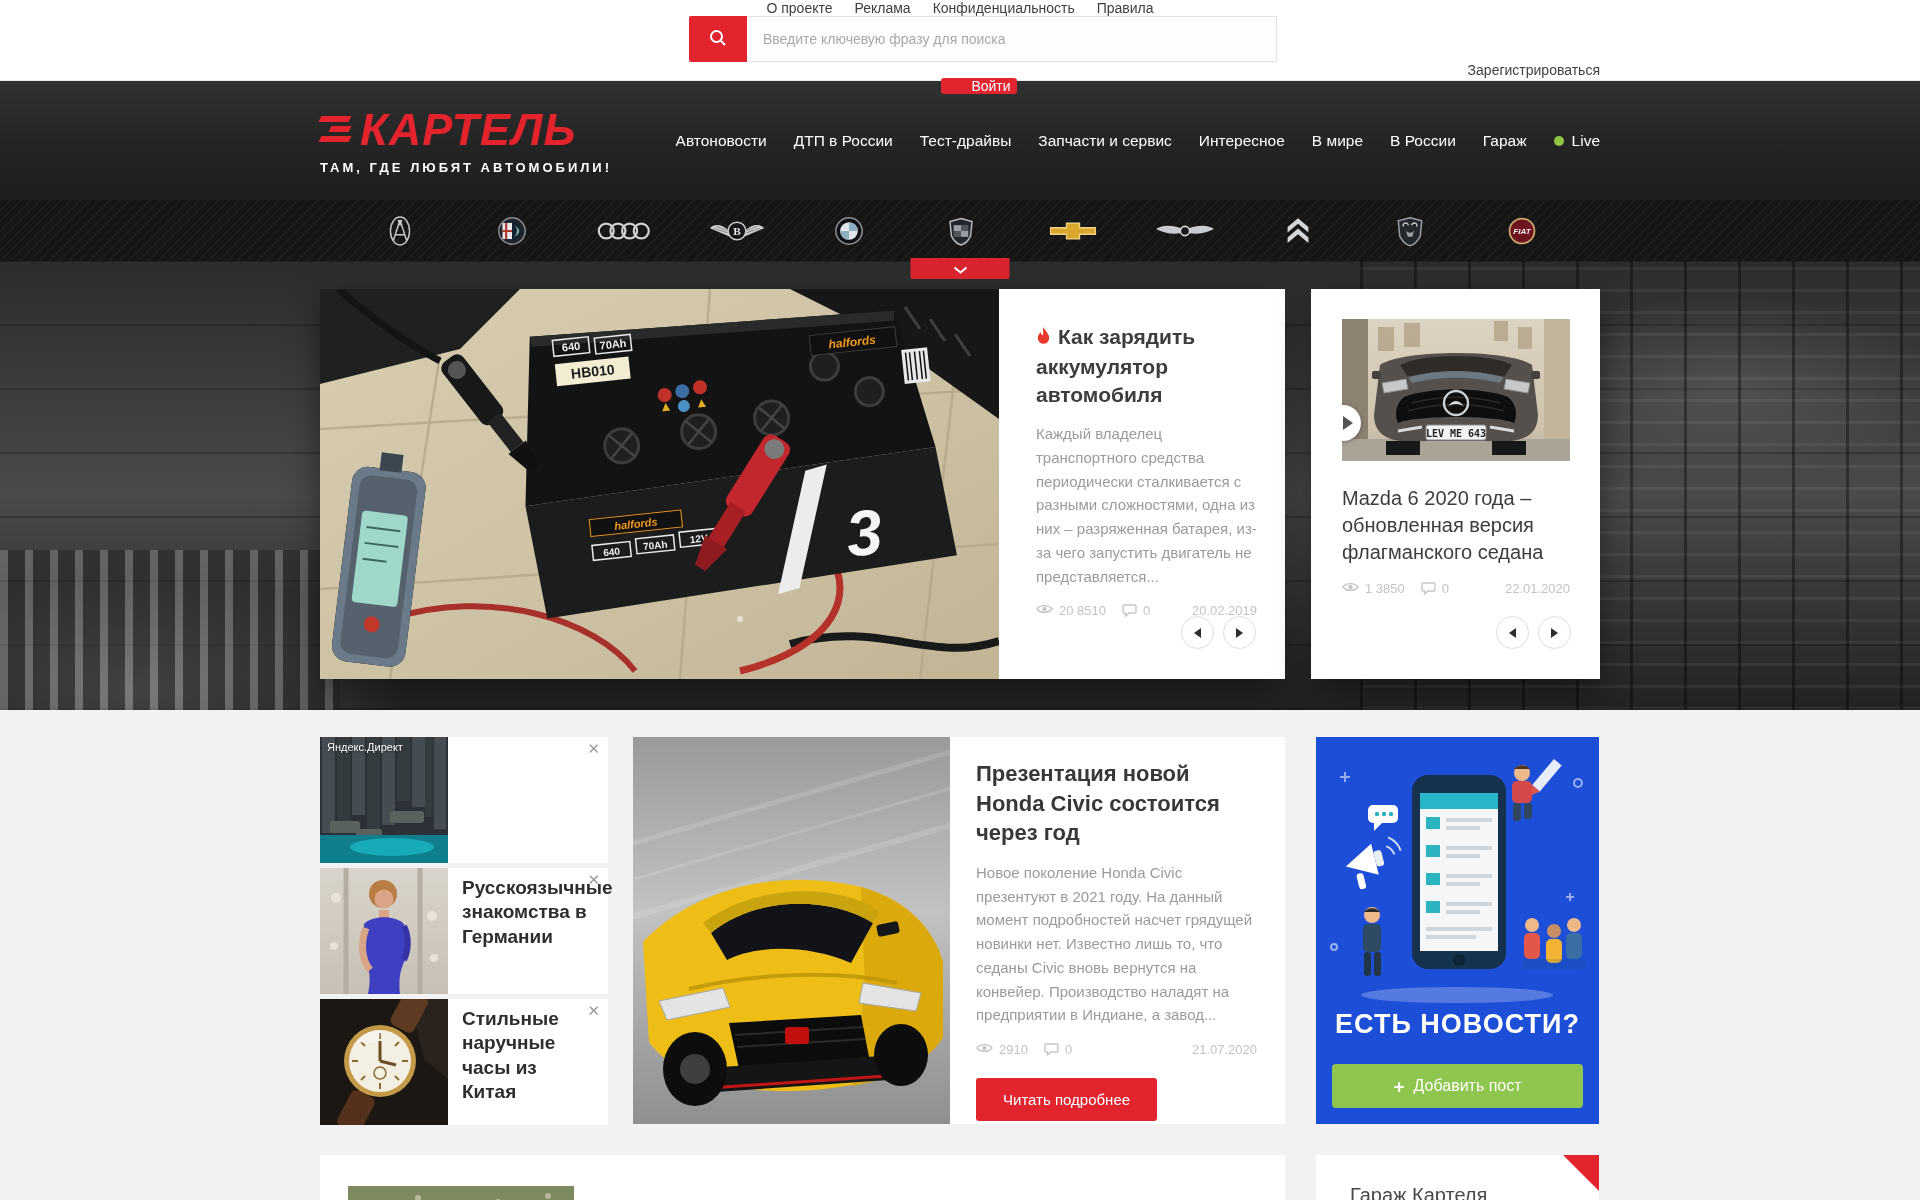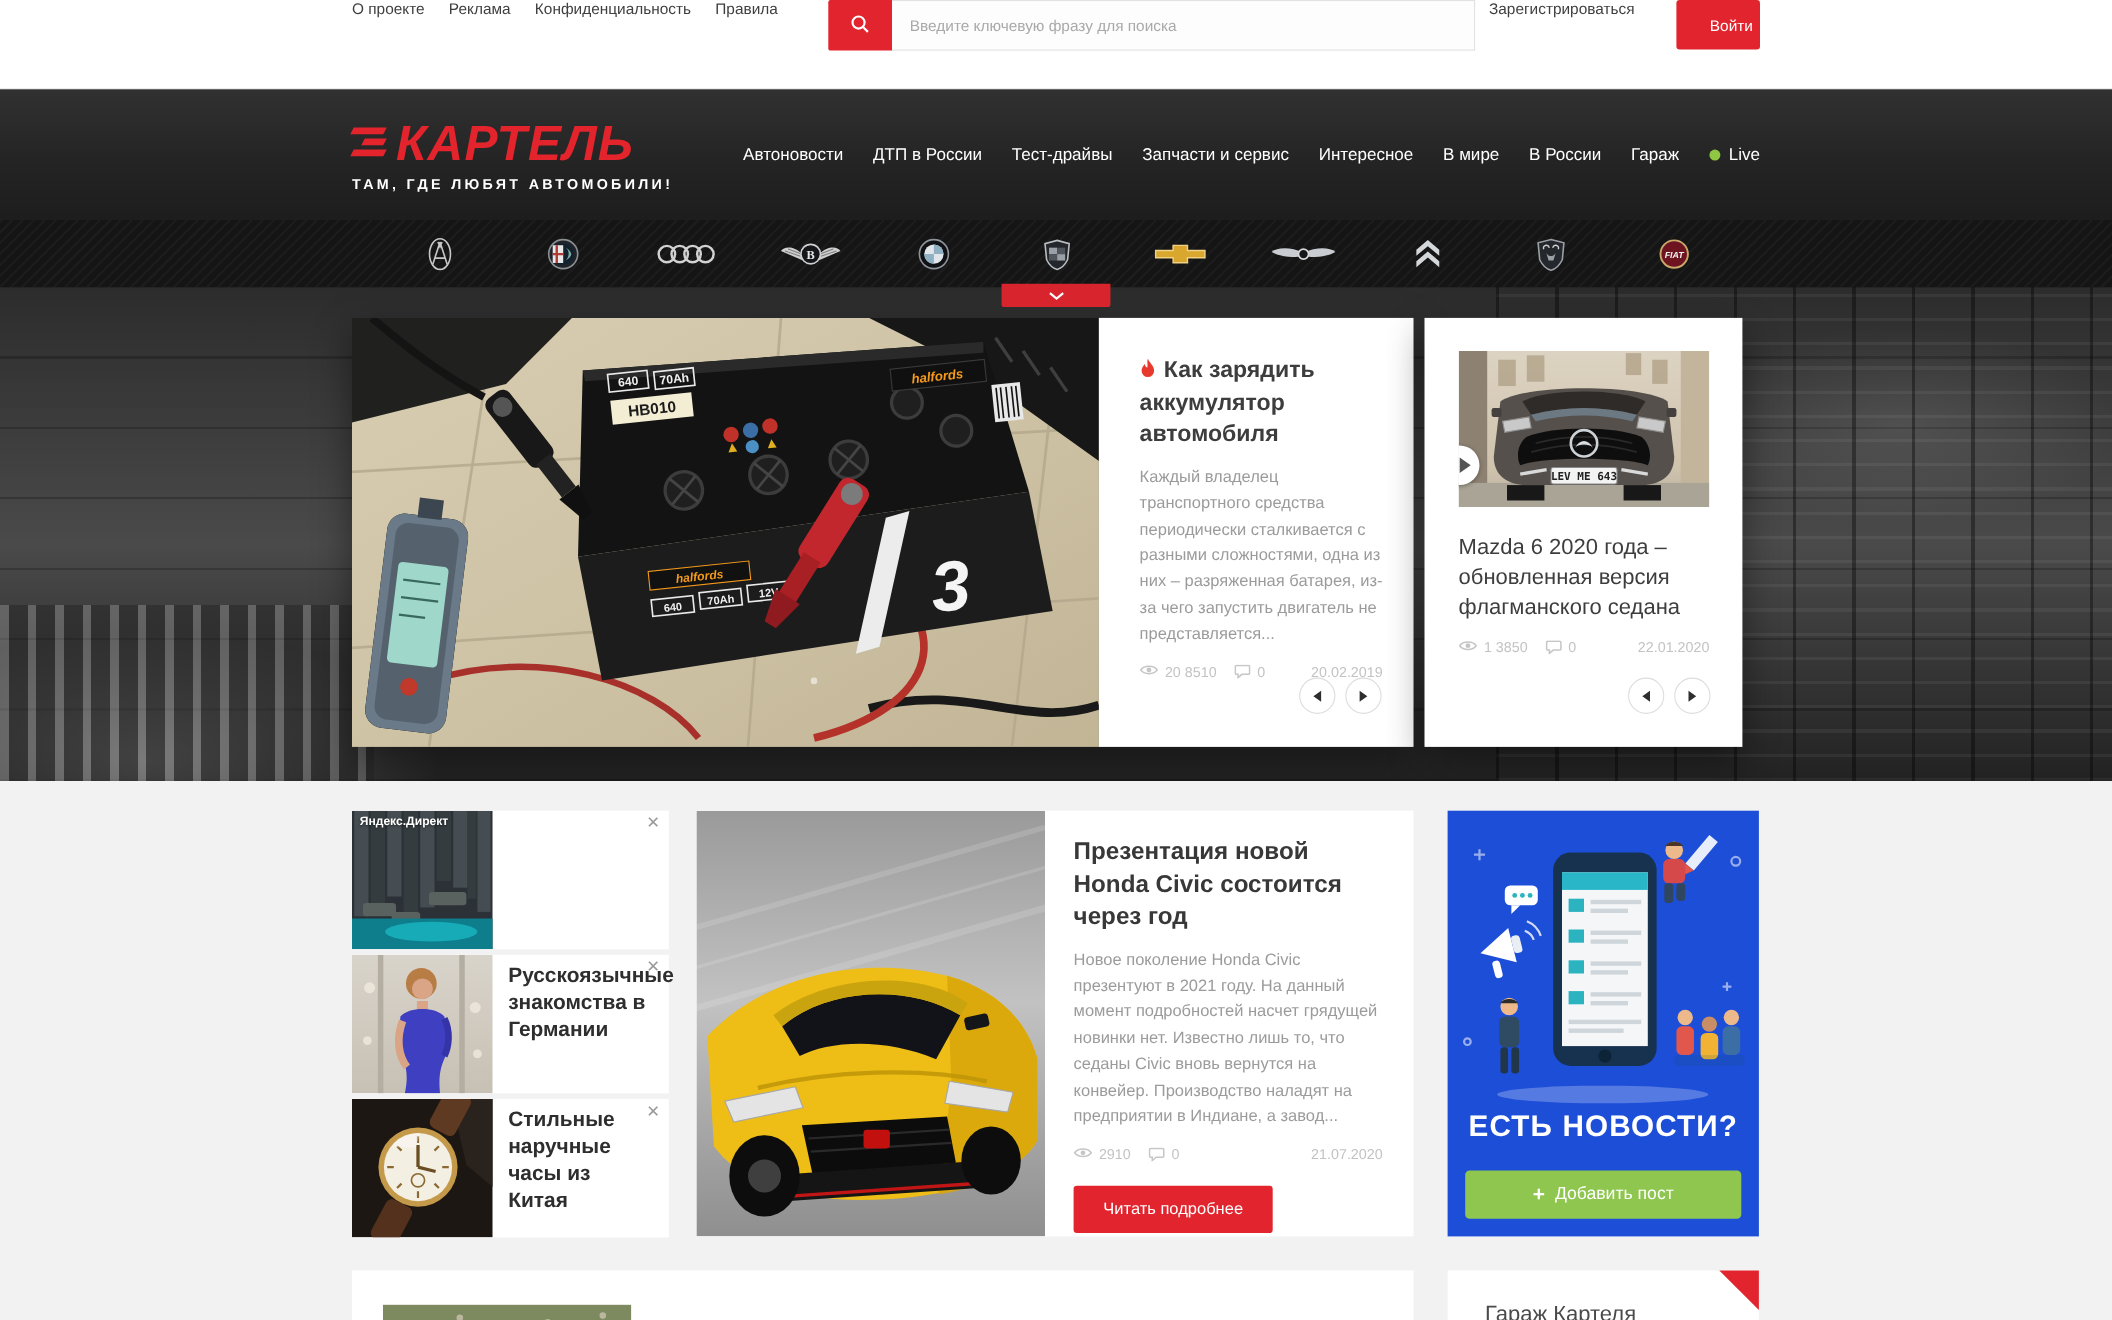--- a/index.html
+++ b/index.html
@@ -4,21 +4,21 @@
 <style>
   * { margin:0; padding:0; box-sizing:border-box; }
   html,body { width:1920px; height:1200px; }
   body { font-family:"Liberation Sans", sans-serif; background:#f2f2f2; }
   a { text-decoration:none; color:inherit; cursor:pointer; }
   .page { position:relative; width:1920px; height:1200px; overflow:hidden; background:#f2f2f2; }
   .container { width:1280px; margin:0 auto; position:relative; height:100%; }
 
   
   .topbar { position:absolute; top:0; left:0; width:100%; height:81px; background:#fff; border-bottom:1px solid #ececec; z-index:6; }
-  .topbar-inner { display:flex; align-items:flex-start; height:80px; }
+  .topbar-inner { display:flex; align-items:center; height:80px;flex-direction:column; }
   .top-links { display:flex; gap:22px; }
   .top-link { font-size:14px; color:#3f3f3f; }
   .search { display:flex; margin-left:46px; height:46px; }
   .search-btn { width:58px; height:46px; background:#e2242e; border:none; display:flex; align-items:center; justify-content:center; cursor:pointer; border-radius:2px 0 0 2px; }
   .search-input { width:530px; height:46px; border:1px solid #e2e2e2; border-left:none; background:#fdfdfd; padding:0 16px; font-size:14px; color:#444; font-family:"Liberation Sans",sans-serif; outline:none; }
   .search-input::placeholder { color:#a9a9a9; }
   .register { margin-left:auto; font-size:14px; color:#3f3f3f; }
   .login-btn { margin-left:38px; width:76px; height:45px; background:#e2242e; color:#fff; border:none; border-radius:3px; font-size:14px; cursor:pointer; font-family:"Liberation Sans",sans-serif;padding-left:24px; }
 
   
@@ -65,35 +65,35 @@
   .excerpt { margin-top:13px; font-size:15px; color:#9b9b9b; line-height:1.58; }
   .meta { display:flex; align-items:center; margin-top:15px; font-size:13px; color:#c3c3c3; }
   .meta svg { margin-right:6px; flex:none; }
   .meta .views { margin-right:16px; display:flex; }
   .meta .comments { display:flex; align-items:center; }
   .meta .date { margin-left:auto; }
   .nav-circles { position:absolute; right:29px; bottom:30px; display:flex; gap:9px; }
   .circle-btn { width:33px; height:33px; border:1px solid #ddd; border-radius:50%; background:#fff; display:flex; align-items:center; justify-content:center; cursor:pointer; }
   .tri-left { width:0; height:0; border-top:5px solid transparent; border-bottom:5px solid transparent; border-right:7px solid #2e2e2e; }
   .tri-right { width:0; height:0; border-top:5px solid transparent; border-bottom:5px solid transparent; border-left:7px solid #2e2e2e; }
-  .video-card { width:289px; height:390px; background:#fff; margin-left:10px; position:relative; padding:30px 30px 16px 31px; flex:none; z-index:2; box-shadow:0 12px 32px rgba(0,0,0,0.45); }
+  .video-card { width:289px; height:390px; background:#fff; margin-left:26px; position:relative; padding:30px 30px 16px 31px; flex:none; z-index:2; box-shadow:0 12px 32px rgba(0,0,0,0.45); }
   .video-thumb { position:relative; width:228px; height:142px; overflow:hidden; cursor:pointer; }
   .play-btn { position:absolute; left:-17px; top:86px; width:36px; height:36px; background:#fff; border-radius:50%; box-shadow:0 1px 4px rgba(0,0,0,0.35); display:flex; align-items:center; justify-content:center; }
   .play-tri { width:0; height:0; border-top:7px solid transparent; border-bottom:7px solid transparent; border-left:10px solid #555; margin-left:10px; }
   .video-title { margin-top:24px; font-size:20px; font-weight:normal; color:#3d3d3d; line-height:1.35; display:block; }
 
   
   .graysec { position:absolute; top:710px; left:0; width:100%; height:490px; background:#f2f2f2; }
   .row1 { position:absolute; top:27px; left:0; width:1280px; height:387px; display:flex; }
   .ads-col { width:288px; flex:none; display:flex; flex-direction:column; gap:5px; }
   .ad { height:126px; background:#fff; display:flex; position:relative; cursor:pointer; }
   .ad-img { width:128px; height:100%; flex:none; position:relative; overflow:hidden; }
   .ad-body { padding:8px 12px 0 14px; font-size:19px; font-weight:bold; color:#2e2e2e; line-height:1.28; }
   .ad-close { position:absolute; top:1px; right:8px; font-size:15px; color:#9a9a9a; cursor:pointer; line-height:1.4; }
-  .ad-provider { position:absolute; top:4px; left:7px; font-size:11px; color:#fff; text-shadow:0 1px 2px rgba(0,0,0,0.6); z-index:2;font-weight:bold; }
+  .ad-provider { position:absolute; top:4px; left:7px; font-size:11px; color:#fff; text-shadow:0 1px 2px rgba(0,0,0,0.6); z-index:2; }
 
   .feature { margin-left:25px; width:652px; background:#fff; display:flex; flex:none; }
   .feature-img { width:317px; height:387px; flex:none; overflow:hidden; cursor:pointer; }
   .feature-body { flex:1; padding:22px 28px 0 26px; }
   .feature-title { font-size:22px; font-weight:bold; color:#383838; line-height:1.35; display:block; }
   .read-more { margin-top:21px; display:inline-block; padding:13px 27px; background:#e2242e; color:#fff; font-size:15px; border:none; border-radius:3px; cursor:pointer; font-family:"Liberation Sans",sans-serif; }
 
   .banner { margin-left:31px; width:283px; height:387px; position:relative; background:#1d4ed8; overflow:hidden; flex:none; }
   .banner-illu { position:absolute; top:10px; left:0; }
   .banner-title { position:absolute; bottom:84px; width:100%; text-align:center; color:#fff; font-size:27px; font-weight:bold; letter-spacing:1px; }

